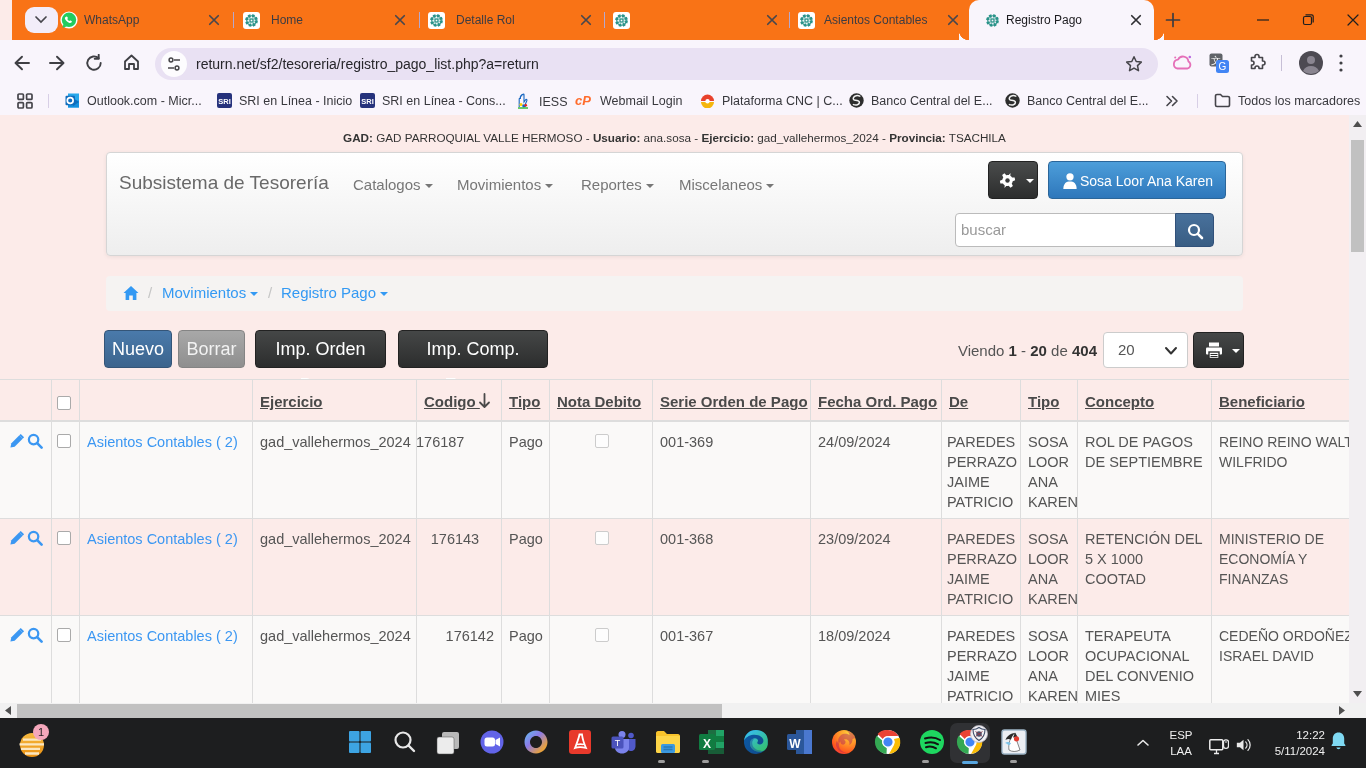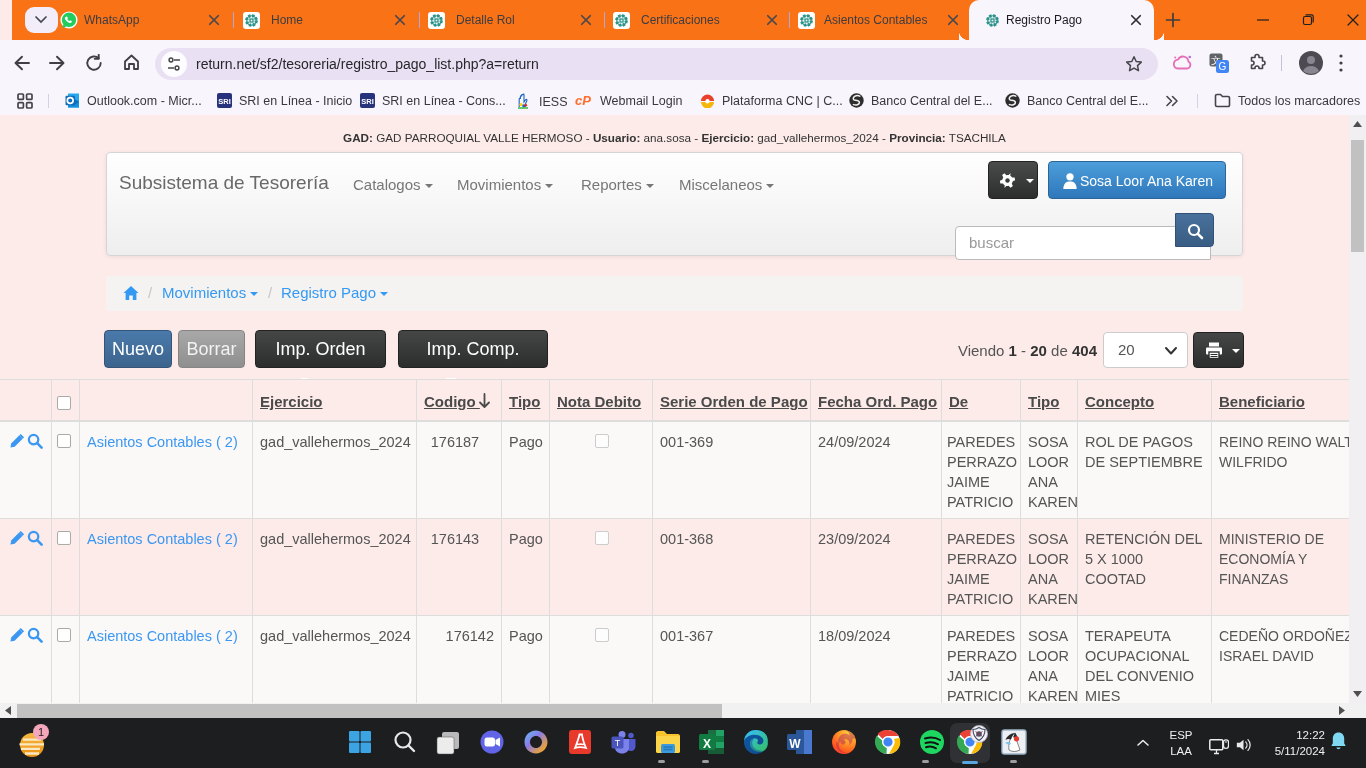--- a/index.html
+++ b/index.html
@@ -27,21 +27,21 @@
 
 
 #page { position:absolute; left:0; top:115px; width:1366px; height:588px; background:#fcebe9; overflow:hidden; }
 #gadline { position:absolute; left:0; top:16px; width:1349px; text-align:center; font-size:11.7px; color:#333; }
 #navpanel { position:absolute; left:106px; top:37px; width:1137px; height:104px; background:linear-gradient(#ffffff, #eeeeee); border:1px solid #d5d5d5; border-radius:4px; box-shadow:0 1px 4px rgba(0,0,0,0.065); }
 #brand { position:absolute; left:12px; top:19px; font-size:19px; color:#696969; }
 .navitem { position:absolute; top:23px; font-size:15px; color:#777; }
 .caret { display:inline-block; width:0; height:0; border-left:4px solid transparent; border-right:4px solid transparent; border-top:4px solid #777; vertical-align:2px; margin-left:4px; }
 #gearbtn { position:absolute; left:881px; top:8px; width:50px; height:38px; background:linear-gradient(#4a4c4c, #2c2d2d); border:1px solid #222; border-radius:4px; }
 #userbtn { position:absolute; left:941px; top:8px; width:178px; height:38px; background:linear-gradient(#4d9eda, #2e77bb); border:1px solid #2b669a; border-radius:4px; color:#fff; font-size:14.5px; white-space:nowrap; }
-#searchinput { position:absolute; left:848px; top:60px; width:256px; height:34px; background:#fff; border:1px solid #bbb; border-radius:4px 0 0 4px; font-size:15px; color:#999; line-height:32px; padding-left:13px;margin-top:13px; }
+#searchinput { position:absolute; left:848px; top:60px; width:256px; height:34px; background:#fff; border:1px solid #bbb; border-radius:4px 0 0 4px; font-size:15px; color:#999; line-height:32px; padding-left:5px; }
 #searchbtn { position:absolute; left:1068px; top:60px; width:39px; height:34px; background:linear-gradient(#48719c, #395d83); border:1px solid #31517a; border-radius:0 4px 4px 0; }
 #breadcrumb { position:absolute; left:106px; top:161px; width:1137px; height:35px; background:#f5f3f2; border-radius:4px; font-size:15px; }
 #breadcrumb .lnk { color:#3399f3; }
 #breadcrumb .bsep { color:#c5c5c5; }
 .bcaret { display:inline-block; width:0; height:0; border-left:4px solid transparent; border-right:4px solid transparent; border-top:4px solid #3399f3; vertical-align:2px; margin-left:4px; }
 
 .btn { position:absolute; top:215px; height:38px; border-radius:4px; color:#fff; font-size:18px; text-align:center; }
 #btnnuevo { left:104px; width:68px; background:linear-gradient(#4a7aab, #3c648d); border:1px solid #345578; line-height:36px; }
 #btnborrar { left:178px; width:67px; background:linear-gradient(#a8a8a8, #8f8f8f); border:1px solid #848484; line-height:36px; color:#f2f2f2; }
 #btnimp1 { left:255px; width:131px; background:linear-gradient(#454747, #2c2d2d); border:1px solid #222; line-height:36px; }
@@ -122,23 +122,20 @@
     <svg class="closex" style="left:566px" width="15" height="15" viewBox="0 0 15 15">
         <path d="M3.5 3.5 L11.5 11.5 M11.5 3.5 L3.5 11.5" stroke="#47474d" stroke-width="1.6" stroke-linecap="round"></path>
       </svg>
     <div class="tabsep" style="left:592px"></div>
     
     <div class="abs" style="left:601px;top:12px;width:17px;height:17px;background:#fff;border-radius:3px"></div><svg class="favic abs" style="left:602px;top:13px" width="15" height="15" viewBox="0 0 16 16">
         <circle cx="8" cy="8" r="5.1" fill="none" stroke="#2a9389" stroke-width="3.4" stroke-dasharray="2.45 1.55"></circle>
         <circle cx="8" cy="8" r="5.1" fill="none" stroke="#2a9389" stroke-width="1.2"></circle>
         <rect x="6.4" y="6.4" width="3.2" height="3.2" fill="none" stroke="#2a9389" stroke-width="1.4"></rect>
       </svg>
-    <div class="tab" style="left:629px;width:120px">
-        <span class="title">Certificaciones</span>
-      </div>
     <svg class="closex" style="left:752px" width="15" height="15" viewBox="0 0 15 15">
         <path d="M3.5 3.5 L11.5 11.5 M11.5 3.5 L3.5 11.5" stroke="#47474d" stroke-width="1.6" stroke-linecap="round"></path>
       </svg>
     <div class="tabsep" style="left:777px"></div>
     
     <div class="abs" style="left:786px;top:12px;width:17px;height:17px;background:#fff;border-radius:3px"></div><svg class="favic abs" style="left:787px;top:13px" width="15" height="15" viewBox="0 0 16 16">
         <circle cx="8" cy="8" r="5.1" fill="none" stroke="#2a9389" stroke-width="3.4" stroke-dasharray="2.45 1.55"></circle>
         <circle cx="8" cy="8" r="5.1" fill="none" stroke="#2a9389" stroke-width="1.2"></circle>
         <rect x="6.4" y="6.4" width="3.2" height="3.2" fill="none" stroke="#2a9389" stroke-width="1.4"></rect>
       </svg>
@@ -391,21 +388,21 @@
           <path d="M11 2.5 L14.5 6 L6 14.5 L1.5 15.5 L2.5 11 Z" fill="#3b97f2"></path>
           <path d="M12.5 1 L16 4.5 L14.5 6 L11 2.5 Z" fill="#3b97f2"></path>
         </svg>
       <svg class="abs" style="left:27px;top:49px" width="16" height="16" viewBox="0 0 17 17">
           <circle cx="7" cy="7" r="5" fill="none" stroke="#3b97f2" stroke-width="2.4"></circle>
           <path d="M10.8 10.8 L15.5 15.5" stroke="#3b97f2" stroke-width="2.8" stroke-linecap="round"></path>
         </svg>
       <div class="cbox" style="left:57px;top:50px"></div>
       <div class="cell linkcell" style="left:87px;top:48px">Asientos Contables ( 2)</div>
       <div class="cell" style="left:260px;top:48px">gad_vallehermos_2024</div>
-      <div class="cell" style="left:416px;top:48px;width:78px;text-align:center">176187</div>
+      <div class="cell" style="left:416px;top:48px;width:78px;text-align:left">176187</div>
       <div class="cell" style="left:509px;top:48px">Pago</div>
       <div class="cbox2" style="left:595px;top:50px"></div>
       <div class="cell" style="left:660px;top:48px">001-369</div>
       <div class="cell" style="left:818px;top:48px">24/09/2024</div>
       <div class="cell" style="left:947px;top:48px">PAREDES<br>PERRAZO<br>JAIME<br>PATRICIO</div>
       <div class="cell" style="left:1028px;top:48px">SOSA<br>LOOR<br>ANA<br>KAREN</div>
       <div class="cell" style="left:1085px;top:48px">ROL DE PAGOS<br>DE SEPTIEMBRE</div>
       <div class="cell" style="left:1219px;top:48px;font-size:14px">REINO REINO WALTER<br>WILFRIDO</div>
 
       <svg class="abs" style="left:9px;top:146px" width="16" height="16" viewBox="0 0 17 17">

